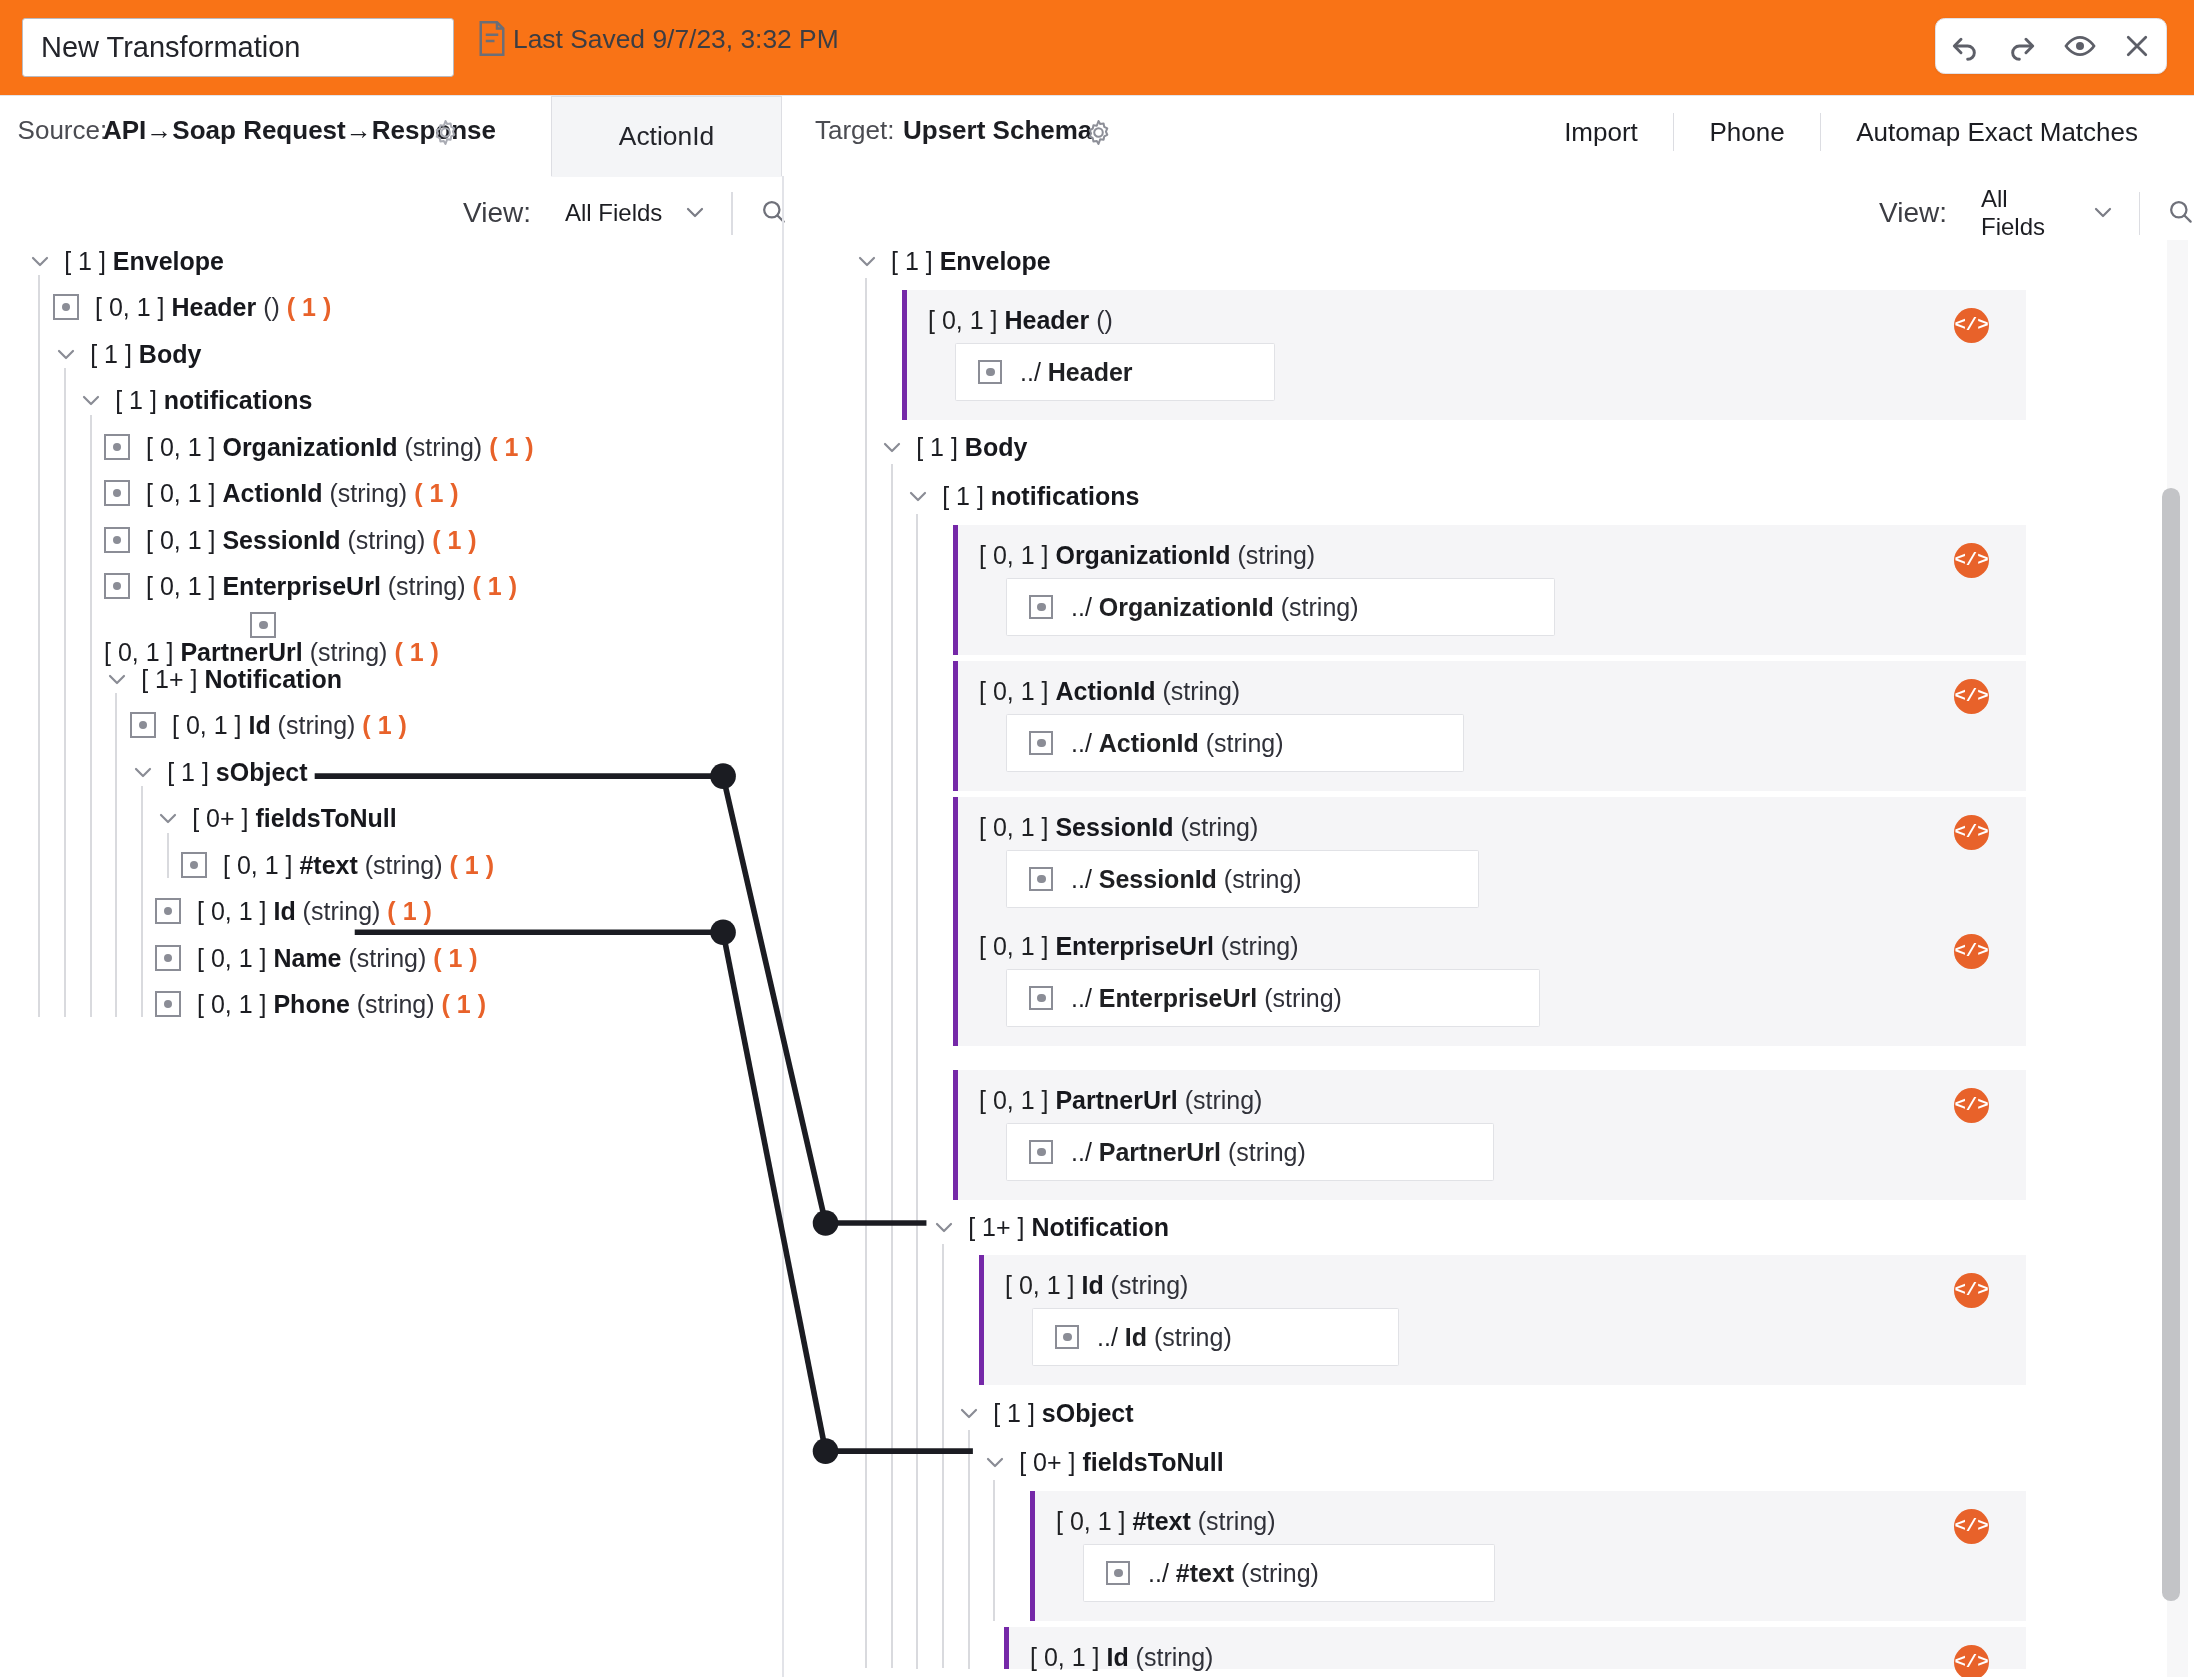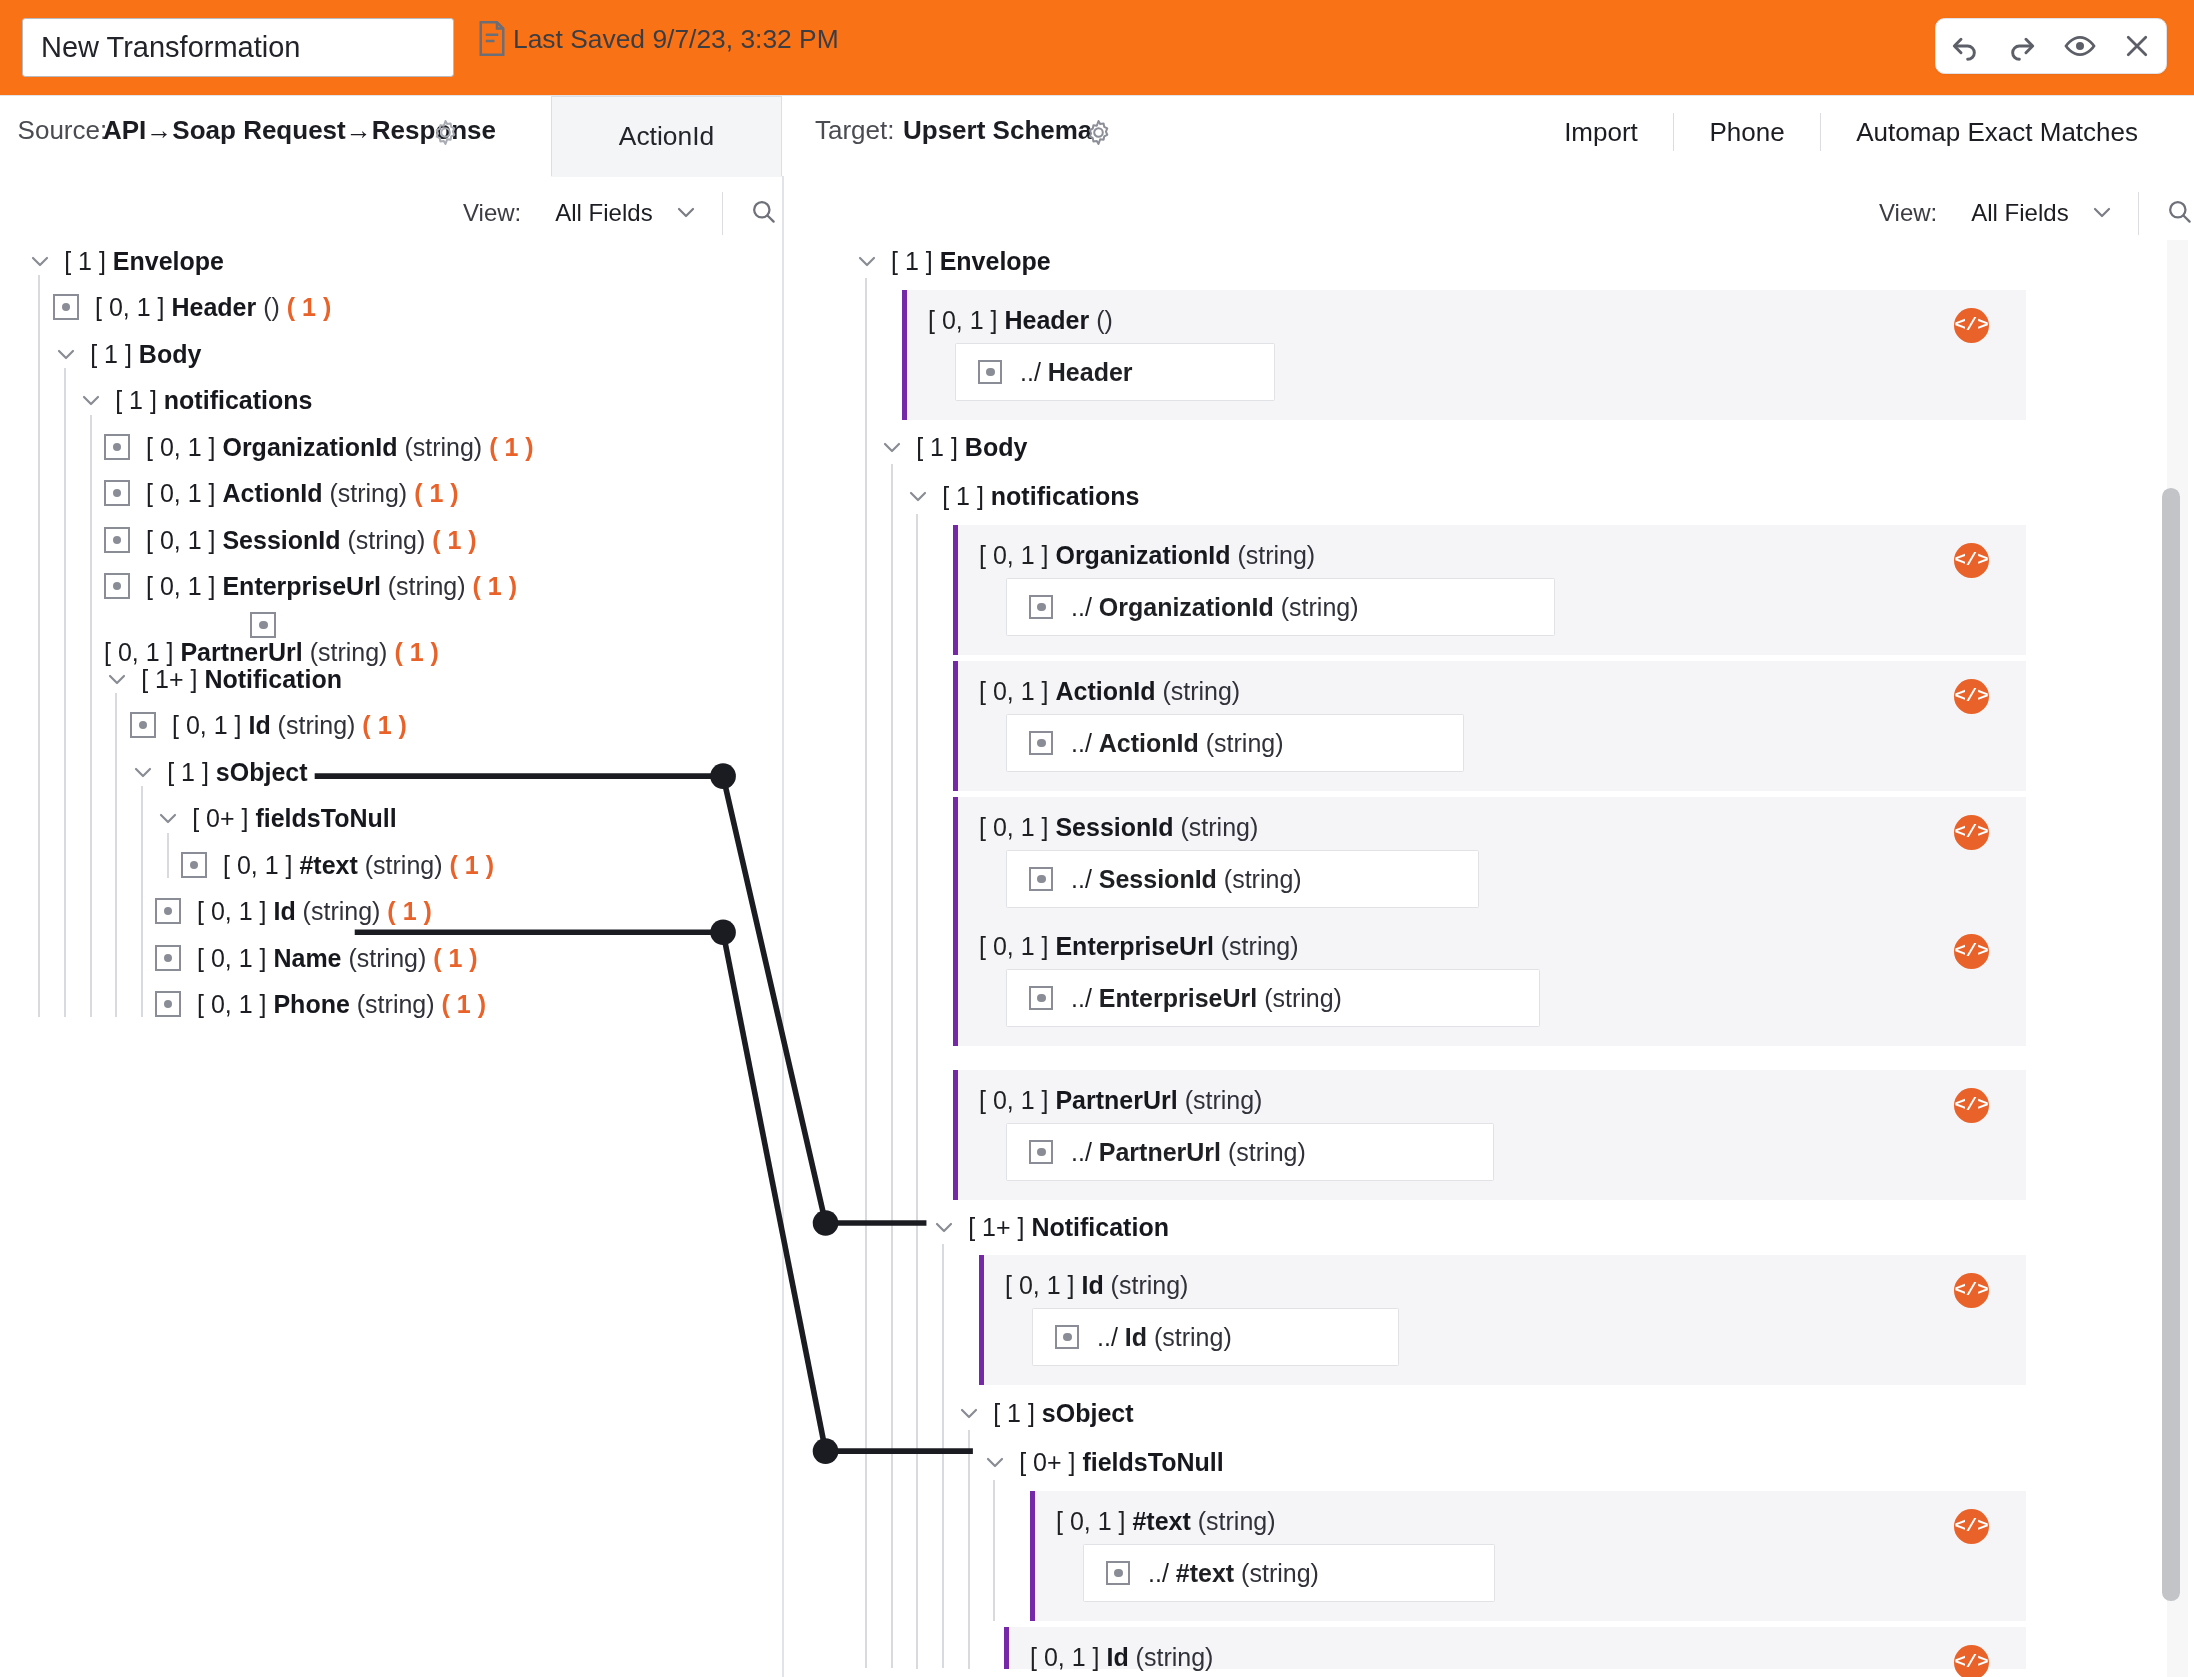--- a/index.html
+++ b/index.html
@@ -55,21 +55,21 @@
   #tgt-label { position:absolute; left:815px; top:115px; font-size:26px; color:#4b4c52; }
   #tgt-name  { position:absolute; left:903px; top:115px; font-size:26px; font-weight:bold; color:#1c1d22; }
   #tgt-gear  { position:absolute; left:1085px; top:119px; }
 
   #actions { position:absolute; right:21px; top:112px; display:flex; align-items:center; height:40px; }
   #actions .act { font-size:26px; color:#1c1d22; cursor:pointer; padding:0 35px; white-space:nowrap; }
   #actions .sep { width:1.6px; height:38px; background:#dcdde2; }
 
   
   .viewbar { position:absolute; height:46px; display:flex; align-items:center; }
-  .viewbar .vlabel { font-size:24px; color:#3c3d43; }
+  .viewbar .vlabel { font-size:28px; color:#3c3d43; }
   .viewbar .vvalue { font-size:24px; color:#1c1d22; margin-left:34px; }
   .viewbar .vsep { width:1.6px; height:43px; background:#dcdde2; margin:0 27px 0 24px; }
   #viewbar-src { left:463px; top:190px; }
   #viewbar-tgt { left:1879px; top:190px; }
 
   
   #panel-divider { position:absolute; left:782px; top:176px; width:1.6px; height:1502px; background:#e2e3e8; }
   #tab-underline { position:absolute; left:551px; top:175px; width:231px; height:1.6px; background:#f4f5f7; }
 
   

